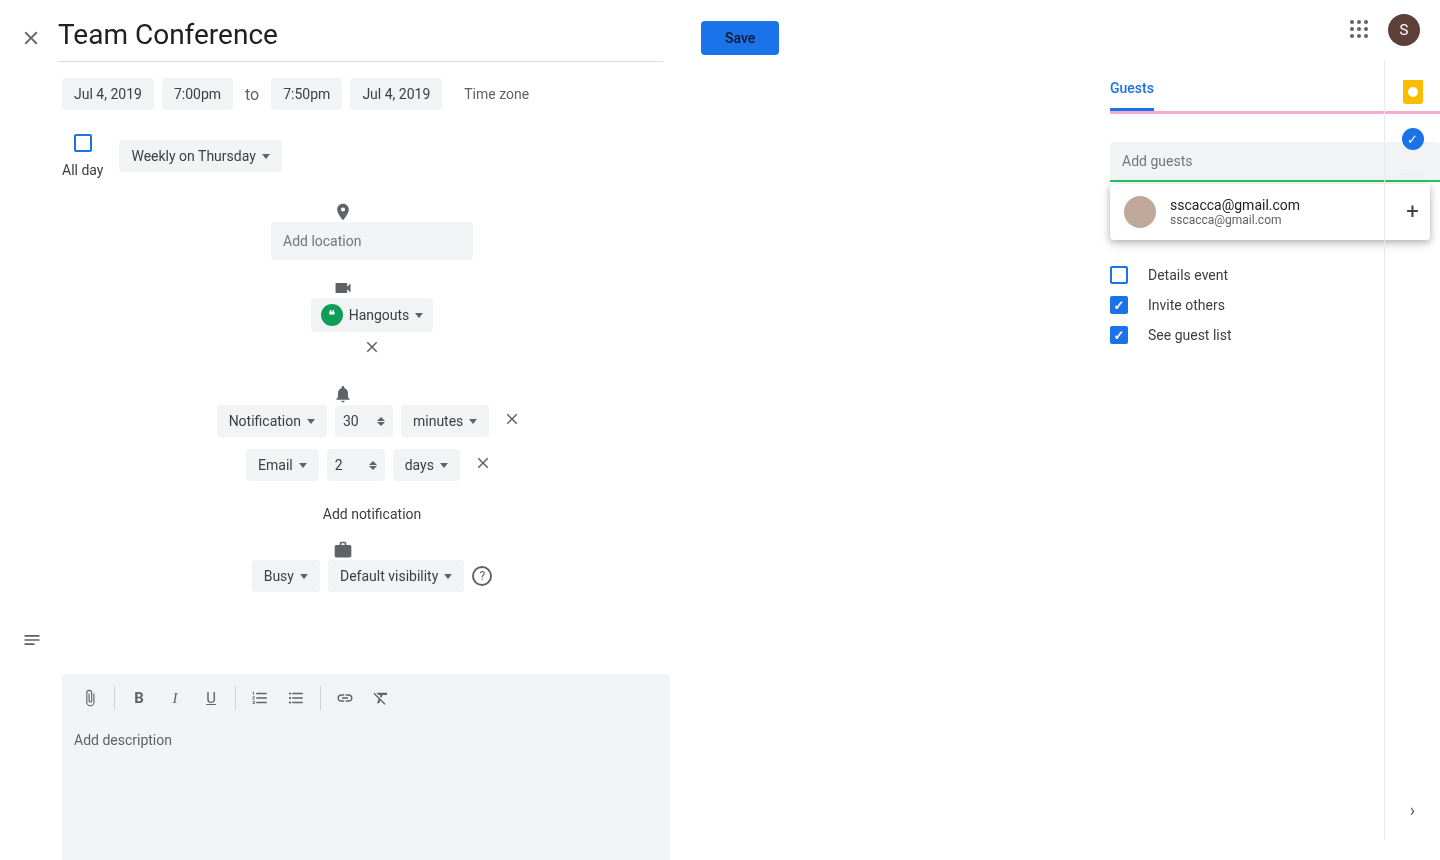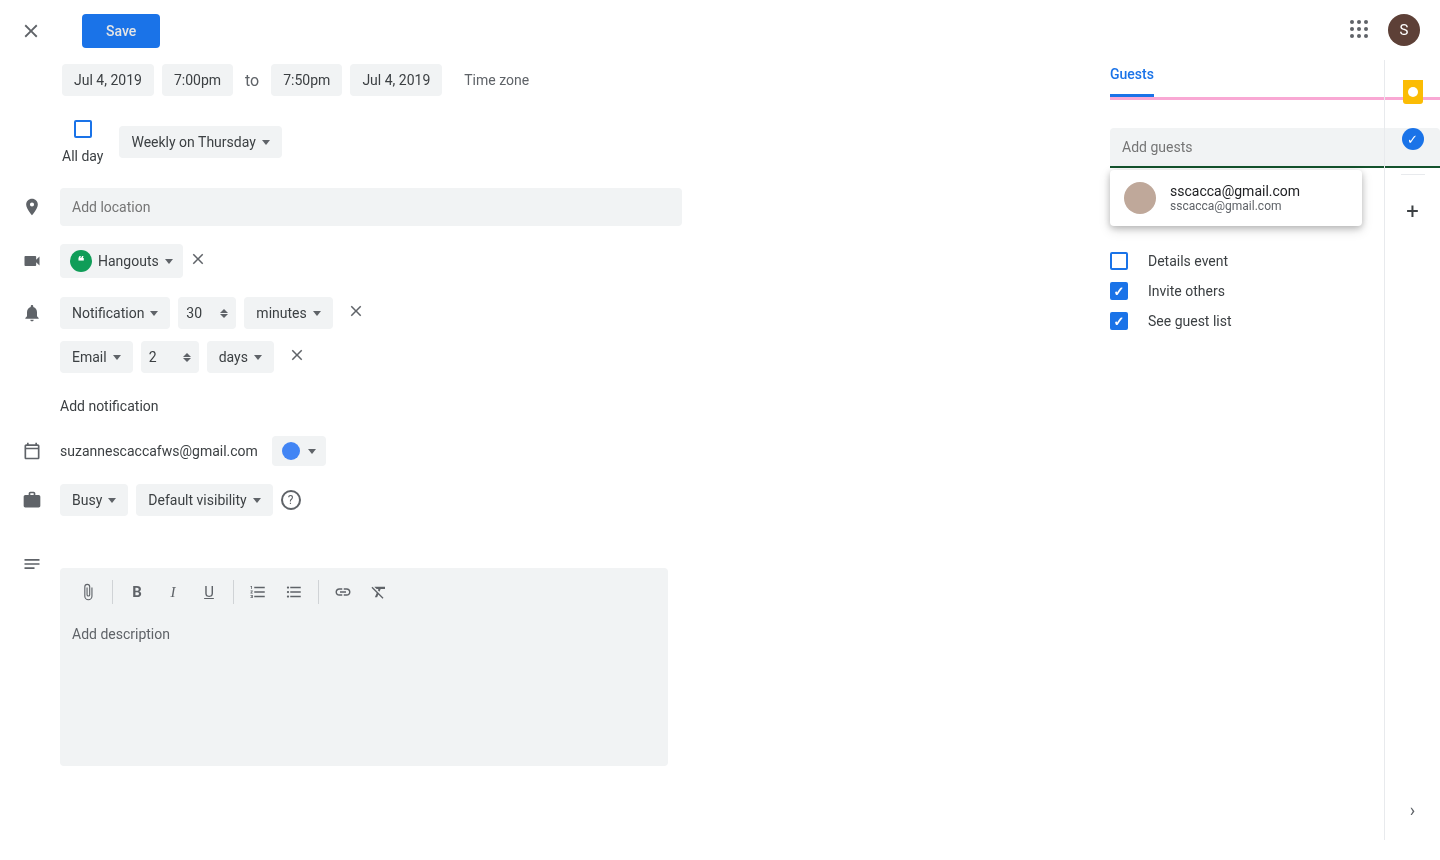--- a/index.html
+++ b/index.html
@@ -2,21 +2,21 @@
 <html><head>
 <meta charset="utf-8">
 <style>
 * { box-sizing: border-box; margin: 0; padding: 0; font-family: Roboto, Arial, sans-serif; }
 body { width: 1440px; height: 860px; background: #fff; position: relative; color: #3c4043; }
 
 .topbar { display: flex; align-items: center; padding: 14px 18px 0; }
 .close-x { width: 26px; height: 26px; display:flex; align-items:center; justify-content:center; color:#5f6368; cursor:pointer; font-size:22px; }
 .title-wrap { margin-left: 14px; flex: 0 0 605px; }
 .title-input { font-size: 28px; font-weight: 400; color:#202124; border:none; border-bottom:1px solid #dadce0; width:100%; padding: 4px 0 10px; outline:none; }
-.save-btn { margin-left: 38px; background:#1a73e8; color:#e5e5e5; border:none; border-radius:4px; padding: 9px 24px; font-size:14px; font-weight:500; cursor:pointer; }
+.save-btn { margin-left: 38px; background:#1a73e8; color:#0f172a; border:none; border-radius:4px; padding: 9px 24px; font-size:14px; font-weight:500; cursor:pointer; }
 
 .header-right { position:absolute; top:14px; right:20px; display:flex; align-items:center; gap:18px; }
 .apps-grid { width:20px; height:20px; display:grid; grid-template-columns:repeat(3,4px); grid-template-rows:repeat(3,4px); gap:3px; cursor:pointer; }
 .apps-grid span { width:4px; height:4px; background:#5f6368; border-radius:50%; }
 .avatar { width:32px; height:32px; border-radius:50%; background:#5d4037; color:#fff; display:flex; align-items:center; justify-content:center; font-size:15px; }
 
 .content { display:flex; padding: 16px 0 0 62px; justify-content: space-between; }
 .left-col { width: 620px; }
 .right-col { margin-left: 30px; width: 330px; position:relative; }
 
@@ -30,21 +30,21 @@
 .allday-row { display:flex; align-items:center; gap:16px; margin-top:24px; }
 .checkbox { width:18px; height:18px; border:2px solid #1a73e8; border-radius:2px; cursor:pointer; display:flex; align-items:center; justify-content:center; }
 .checkbox.checked { background:#1a73e8; }
 .checkbox.checked::after { content:"✓"; color:#fff; font-size:13px; font-weight:bold; }
 .cb-label { font-size:14px; color:#3c4043; }
 
 .tabs { display:flex; gap:20px; margin-top:42px; border-bottom:1px solid #dadce0; }
 .tab { font-size:14px; font-weight:500; padding: 0 0 12px; cursor:pointer; color:#5f6368; }
 .tab.active { color:#1a73e8; border-bottom:3px solid #1a73e8; margin-bottom:-1px; }
 
-.form-row { display:flex; align-items:center; margin-top:24px; }
+.form-row { display:flex; align-items:center; margin-top:24px;flex-direction:column; }
 .row-icon { width:38px; color:#5f6368; display:flex; justify-content:flex-start; margin-left:-40px; padding-right:2px; }
 .row-icon svg { width:20px; height:20px; }
 .loc-input { flex:1; background:#f1f3f4; border:none; border-radius:4px; padding:11px 12px; font-size:14px; color:#5f6368; outline:none; }
 
 .hangouts-pill { display:flex; align-items:center; gap:10px; }
 .ho-badge { width:22px; height:22px; border-radius:50%; background:#0f9d58; display:flex; align-items:center; justify-content:center; color:#fff; font-size:12px; font-weight:bold; }
 .x-icon { color:#5f6368; font-size:18px; cursor:pointer; padding:6px; }
 
 .notif-row { display:flex; align-items:center; gap:8px; }
 .num-field { background:#f1f3f4; border-radius:4px; padding:8px 8px; display:flex; align-items:center; gap:16px; font-size:14px; }
@@ -66,22 +66,22 @@
 .desc-toolbar .tbtn { width:32px; height:32px; display:flex; align-items:center; justify-content:center; color:#5f6368; cursor:pointer; font-size:15px; }
 .desc-toolbar .tbtn.bold { font-weight:bold; }
 .desc-toolbar .tbtn.italic { font-style:italic; font-family:serif; }
 .desc-toolbar .tbtn.underline { text-decoration:underline; }
 .desc-toolbar .sep { width:1px; height:24px; background:#d0d3d6; margin:0 4px; }
 .desc-area { min-height:150px; padding:10px 12px; font-size:14px; color:#5f6368; }
 
 
 .guests-tab { font-size:14px; font-weight:500; color:#1a73e8; border-bottom:3px solid #1a73e8; display:inline-block; padding-bottom:12px; }
 .guests-tab-row { border-bottom:3px solid #f9a8d4; margin-top:0; }
-.guest-input { width:100%; background:#f1f3f4; border:none; border-bottom:2px solid #14532d; border-radius:4px 4px 0 0; padding:11px 12px; font-size:14px; color:#5f6368; outline:none; margin-top:28px; }
-.suggest-card { position:absolute; top:106px; left:0; width:252px; background:#fff; border-radius:4px; box-shadow:0 2px 6px rgba(0,0,0,0.2),0 4px 12px rgba(0,0,0,0.15); padding:12px 14px; display:flex; align-items:center; gap:14px; cursor:pointer; }
+.guest-input { width:100%; background:#f1f3f4; border:none; border-bottom:2px solid #22c55e; border-radius:4px 4px 0 0; padding:11px 12px; font-size:14px; color:#5f6368; outline:none; margin-top:28px; }
+.suggest-card { position:absolute; top:106px; left:0; width:320px; background:#fff; border-radius:4px; box-shadow:0 2px 6px rgba(0,0,0,0.2),0 4px 12px rgba(0,0,0,0.15); padding:12px 14px; display:flex; align-items:center; gap:14px; cursor:pointer; }
 .sugg-av { width:32px; height:32px; border-radius:50%; background:#bfa89a; }
 .sugg-txt .s-name { font-size:14px; color:#202124; }
 .sugg-txt .s-email { font-size:12px; color:#5f6368; }
 
 .perm-list { margin-top:84px; display:flex; flex-direction:column; gap:12px; }
 .perm-row { display:flex; align-items:center; gap:20px; }
 .perm-row .cb-label { font-size:14px; }
 
 
 .side-panel { position:absolute; top:60px; right:0; width:56px; height:780px; border-left:1px solid #e8eaed; display:flex; flex-direction:column; align-items:center; padding-top:20px; gap:24px; }
@@ -96,20 +96,23 @@
 </style>
 </head>
 <body>
 
 <div class="topbar">
   <div class="close-x">
     <svg viewBox="0 0 24 24" width="22" height="22">
         <path d="M19 6.41 17.59 5 12 10.59 6.41 5 5 6.41 10.59 12 5 17.59 6.41 19 12 13.41 17.59 19 19 17.59 13.41 12z" fill="#5f6368"></path>
       </svg>
   </div>
+  <div class="title-wrap">
+    <input class="title-input" value="Team Conference" style="">
+  </div>
   <button class="save-btn">Save</button>
 </div>
 
 <div class="header-right">
   <div class="apps-grid">
     <span></span>
       <span></span>
       <span></span>
       <span></span>
       <span></span>
@@ -226,34 +229,20 @@
             </svg>
         </span>
       </div>
     </div>
 
     <div class="form-row" style="margin-top:4px;">
       <div class="row-icon"></div>
       <div class="add-notif">Add notification</div>
     </div>
 
-    <div class="form-row" style="margin-top:22px;">
-      <div class="row-icon">
-        <svg viewBox="0 0 24 24">
-            <path fill="#5f6368" d="M19 4h-1V2h-2v2H8V2H6v2H5c-1.1 0-2 .9-2 2v14c0 1.1.9 2 2 2h14c1.1 0 2-.9 2-2V6c0-1.1-.9-2-2-2zm0 16H5V10h14v10zm0-12H5V6h14v2z"></path>
-          </svg>
-      </div>
-      <div class="cal-row">
-        <span style="font-size:14px;">suzannescaccafws@gmail.com</span>
-        <div class="color-pill">
-          <span class="color-dot"></span>
-          <span class="caret"></span>
-        </div>
-      </div>
-    </div>
 
     <div class="form-row" style="margin-top:18px;">
       <div class="row-icon">
         <svg viewBox="0 0 24 24">
             <path fill="#5f6368" d="M20 6h-4V4c0-1.1-.9-2-2-2h-4c-1.1 0-2 .9-2 2v2H4c-1.1 0-2 .9-2 2v11c0 1.1.9 2 2 2h16c1.1 0 2-.9 2-2V8c0-1.1-.9-2-2-2zM10 4h4v2h-4V4z"></path>
           </svg>
       </div>
       <div style="display:flex; align-items:center; gap:8px;">
         <div class="chip dd">
           <span>Busy</span>

